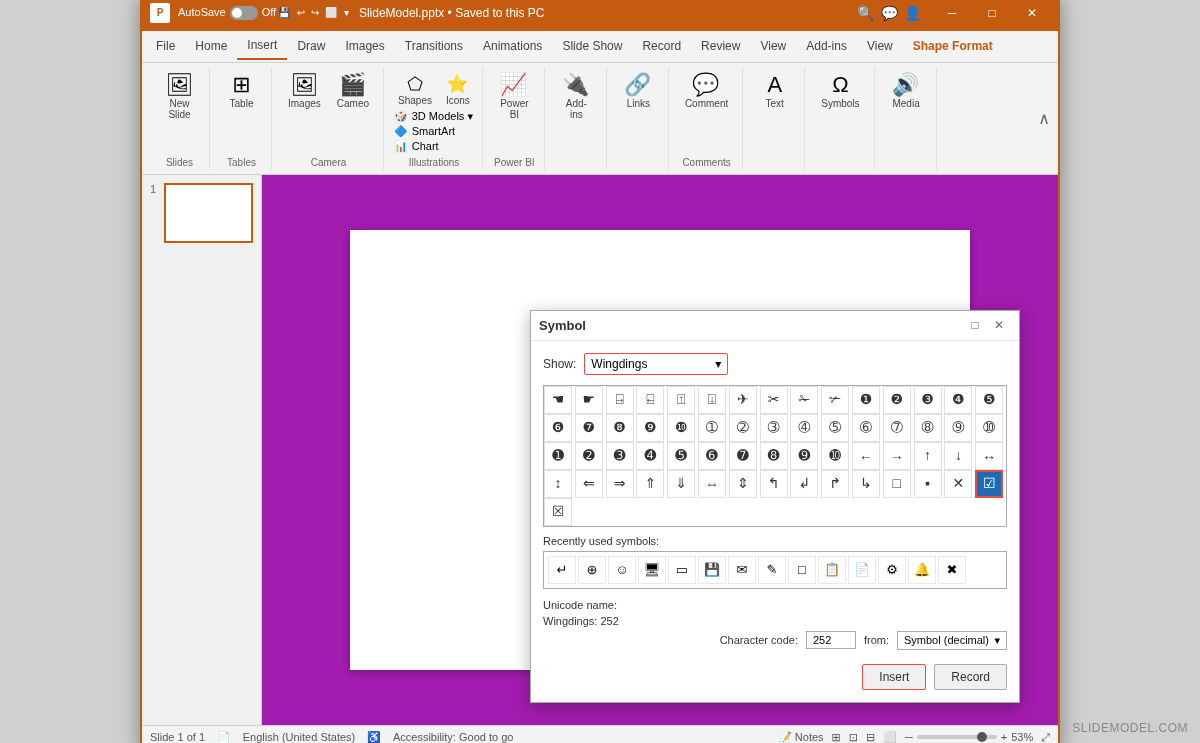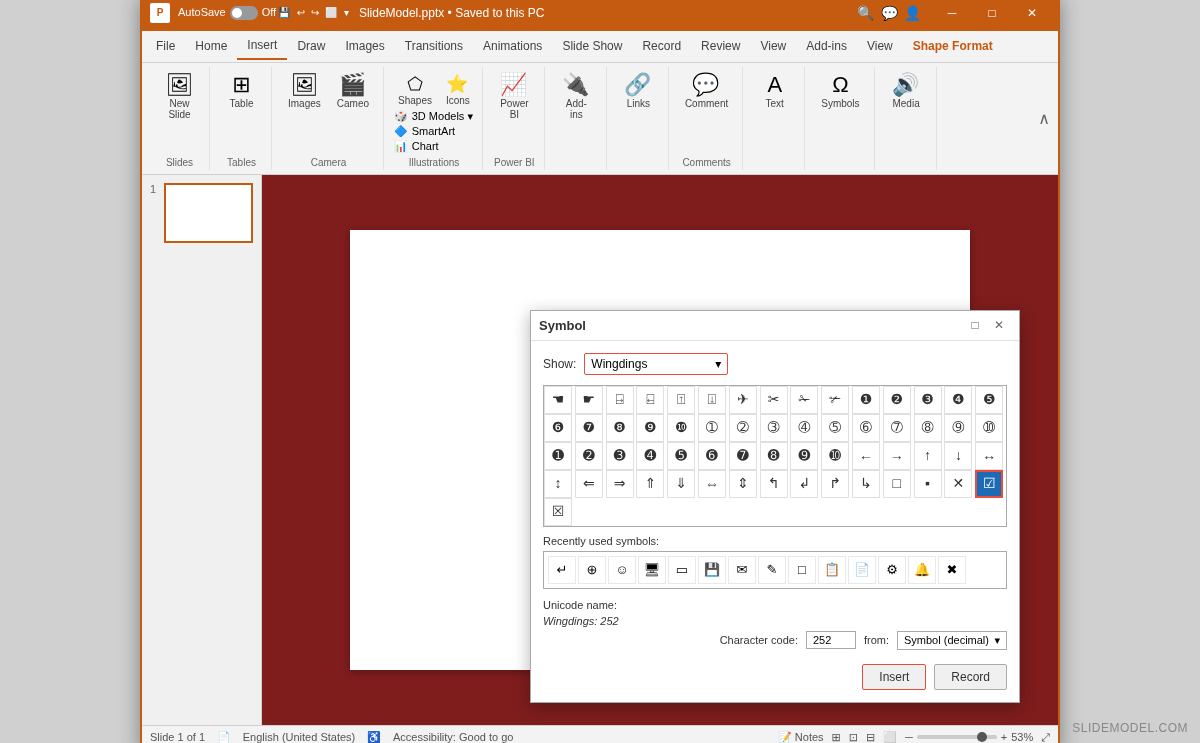--- a/index.html
+++ b/index.html
@@ -37,39 +37,39 @@
     .ribbon-btn-small { display: flex; flex-direction: column; align-items: center; cursor: pointer; padding: 2px 4px; border-radius: 3px; }
     .ribbon-btn-small .icon { font-size: 18px; }
     .ribbon-btn-small .label { font-size: 10px; color: #444; }
     
     
     .main-area { display: flex; height: 550px; }
     .slide-panel { width: 120px; background: #f0f0f0; border-right: 1px solid #d0d0d0; padding: 8px; }
     .slide-thumbnail { border: 2px solid #c55a11; background: white; width: 90px; height: 60px; position: relative; }
     .slide-number { font-size: 11px; color: #666; margin-right: 4px; }
     .slide-row { display: flex; align-items: flex-start; gap: 4px; }
-    .canvas-area { flex: 1; background: #7f1d1d; display: flex; align-items: center; justify-content: center; overflow: hidden; padding: 20px; }
+    .canvas-area { flex: 1; background: #a21caf; display: flex; align-items: center; justify-content: center; overflow: hidden; padding: 20px; }
     .slide-canvas { background: white; width: 620px; height: 440px; box-shadow: 0 2px 8px rgba(0,0,0,0.3); position: relative; display: flex; align-items: center; justify-content: center; }
     .dialog { position: absolute; top: 80px; left: 180px; width: 490px; background: white; border: 1px solid #aaa; box-shadow: 0 4px 16px rgba(0,0,0,0.3); pointer-events: all; z-index: 100; }
     .dialog-titlebar { background: white; height: 30px; display: flex; align-items: center; padding: 0 8px; border-bottom: 1px solid #e0e0e0; }
     .dialog-title { flex: 1; font-size: 13px; font-weight: 600; color: #333; }
     .dialog-btn { width: 24px; height: 24px; display: flex; align-items: center; justify-content: center; cursor: pointer; font-size: 12px; color: #666; }
     .dialog-body { padding: 12px; }
     .font-row { display: flex; align-items: center; gap: 8px; margin-bottom: 10px; }
     .font-label { font-size: 12px; color: #333; }
     .font-select { border: 1.5px solid #e74c3c; border-radius: 2px; padding: 3px 6px; font-size: 12px; width: 144px; display: flex; align-items: center; justify-content: space-between; cursor: pointer; }
     .symbol-grid { display: grid; grid-template-columns: repeat(15, 1fr); border: 1px solid #aaa; margin-bottom: 8px; max-height: 160px; overflow-y: auto; position: relative; }
     .sym-cell { width: 28px; height: 28px; display: flex; align-items: center; justify-content: center; font-family: 'Wingdings', 'Symbol', serif; font-size: 14px; cursor: pointer; border: 0.5px solid #e0e0e0; color: #333; }
     .sym-cell.selected { background: #1e6bb5; color: white; border: 2px solid #e74c3c !important; }
     .recently-label { font-size: 11px; color: #333; margin-bottom: 4px; }
     .recent-row { display: flex; gap: 2px; margin-bottom: 10px; border: 1px solid #aaa; padding: 4px; }
     .recent-cell { width: 28px; height: 28px; display: flex; align-items: center; justify-content: center; font-size: 13px; cursor: pointer; border: 0.5px solid #e8e8e8; }
     .unicode-row { display: flex; align-items: center; gap: 8px; margin-bottom: 4px; }
     .unicode-label { font-size: 11px; color: #333; }
-    .unicode-value { font-size: 11px; color: #333; font-style: italic; }
+    .unicode-value { font-size: 11px; color: #333; }
     .charcode-row { display: flex; align-items: center; gap: 8px; justify-content: flex-end; margin-bottom: 10px; }
     .charcode-label { font-size: 11px; color: #333; }
     .charcode-input { border: 1px solid #aaa; padding: 2px 6px; font-size: 11px; width: 50px; }
     .from-label { font-size: 11px; color: #333; }
     .from-select { border: 1px solid #aaa; padding: 2px 6px; font-size: 11px; width: 110px; cursor: pointer; display: flex; align-items: center; justify-content: space-between; }
     .dialog-footer { display: flex; justify-content: flex-end; gap: 8px; padding-top: 4px; }
     .btn-insert { background: #f0f0f0; border: 1.5px solid #e74c3c; padding: 5px 16px; font-size: 12px; cursor: pointer; border-radius: 2px; color: #333; }
     .btn-cancel { background: #f0f0f0; border: 1px solid #aaa; padding: 5px 16px; font-size: 12px; cursor: pointer; border-radius: 2px; color: #333; }
 
     

